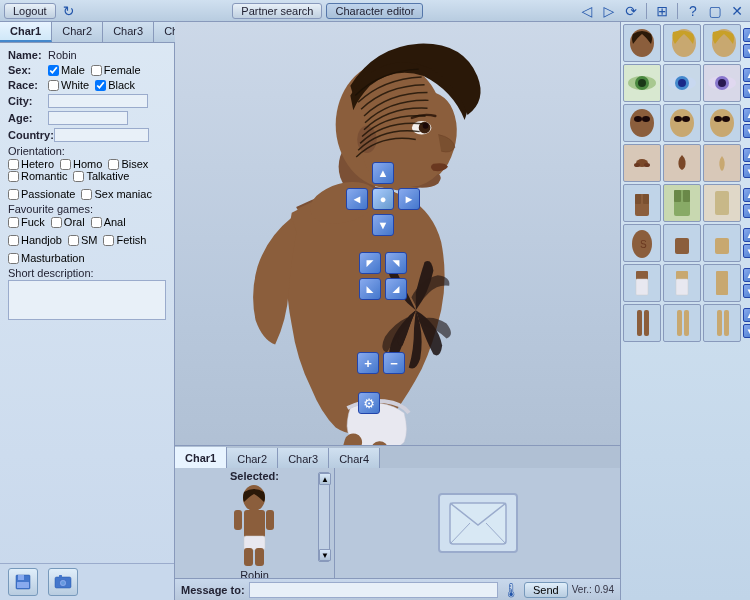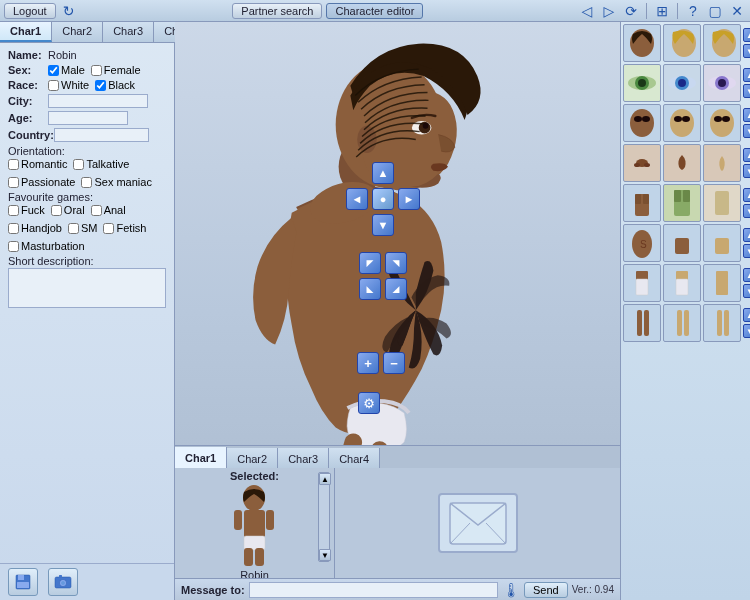--- a/index.html
+++ b/index.html
@@ -505,20 +505,25 @@
         <input class="field-input" type="text" style="width: 80px;">
       </div>
 
       <div class="field-row">
         <span class="field-label">Country:</span>
         <input class="field-input" type="text" style="width: 95px;">
       </div>
 
       <div>
         <div class="section-label">Orientation:</div>
+        <div class="checkbox-group">
+          <label class="checkbox-item"><input type="checkbox" style=""> Hetero</label>
+          <label class="checkbox-item"><input type="checkbox" style=""> Homo</label>
+          <label class="checkbox-item"><input type="checkbox" style=""> Bisex</label>
+        </div>
       </div>
 
       <div>
         <div class="checkbox-group">
           <label class="checkbox-item"><input type="checkbox" style=""> Romantic</label>
           <label class="checkbox-item"><input type="checkbox" style=""> Talkative</label>
           <label class="checkbox-item"><input type="checkbox" style=""> Passionate</label>
           <label class="checkbox-item"><input type="checkbox" style=""> Sex maniac</label>
         </div>
       </div>

